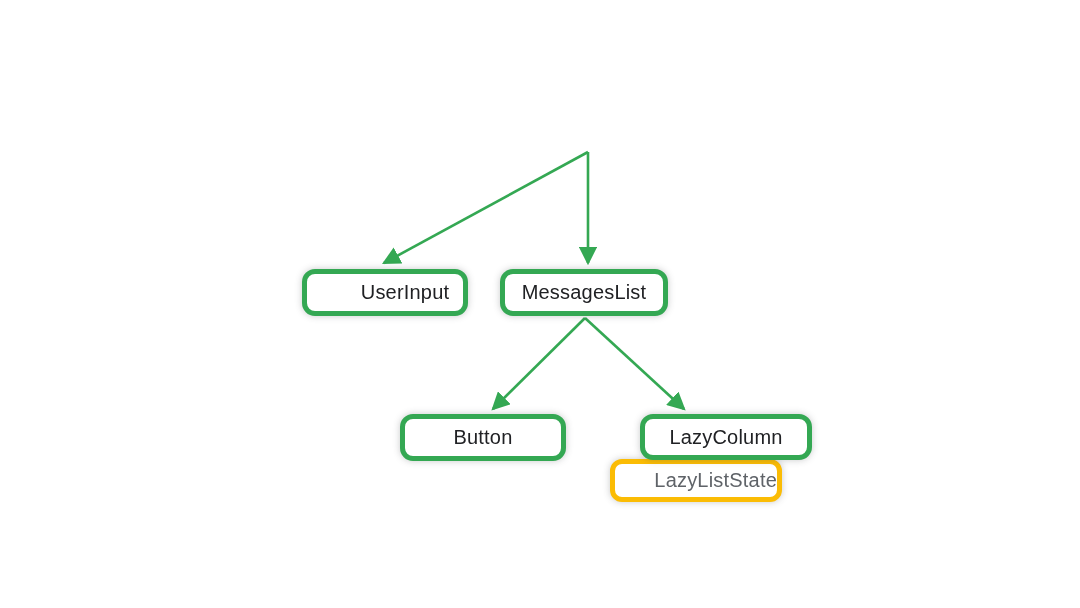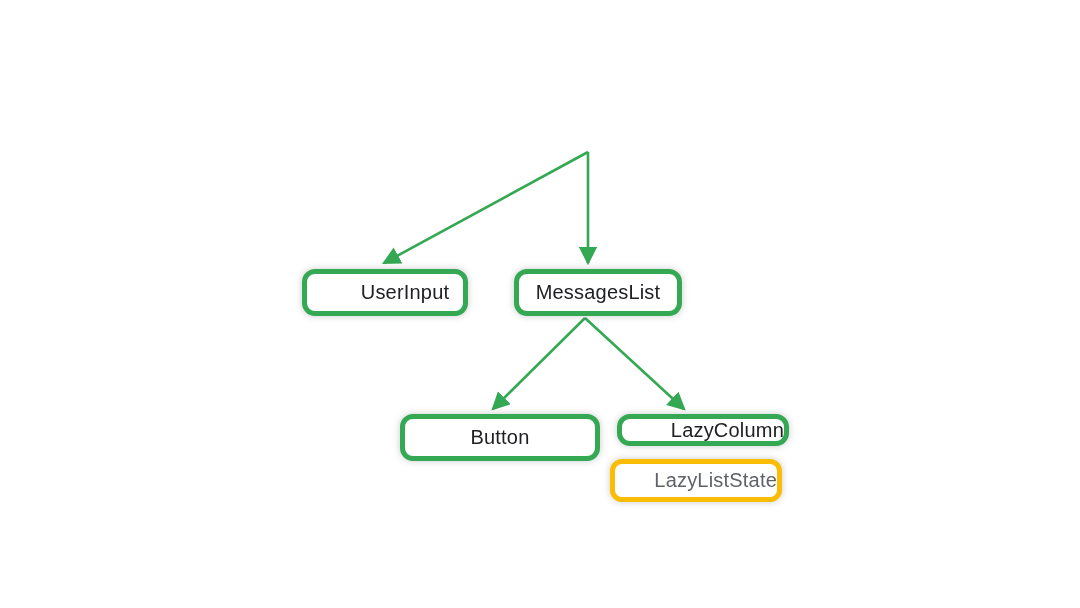--- a/index.html
+++ b/index.html
@@ -41,23 +41,23 @@
     border-width: 5px;
     border-radius: 12px;
     justify-content: flex-end;
   }
   .node span {
     white-space: nowrap;
   }
   
   #n-conversation { left: 449px; top: 105px; width: 278px; height: 47px; }
   #n-userinput    { left: 302px; top: 269px; width: 166px; height: 47px; padding-left: 40px; }
-  #n-messageslist { left: 500px; top: 269px; width: 168px; height: 47px; margin-left: 14px; }
-  #n-button       { left: 400px; top: 414px; width: 200px; height: 47px; }
-  #n-lazycolumn   { left: 617px; top: 414px; width: 172px; height: 32px; z-index: 2; justify-content: flex-end; }
+  #n-messageslist { left: 500px; top: 269px; width: 168px; height: 47px; }
+  #n-button       { left: 400px; top: 414px; width: 166px; height: 47px; }
+  #n-lazycolumn   { left: 640px; top: 414px; width: 172px; height: 46px; z-index: 2; }
   #n-lazyliststate{ left: 610px; top: 459px; width: 172px; height: 43px; z-index: 1; }
 </style>
 </head>
 <body>
 
 <div class="canvas">
 
   <svg class="edges" width="1080" height="608" viewBox="0 0 1080 608">
     <defs>
       <marker id="arrowhead" viewBox="0 0 8 8" refX="7" refY="4" markerWidth="7" markerHeight="7" orient="auto-start-reverse">

